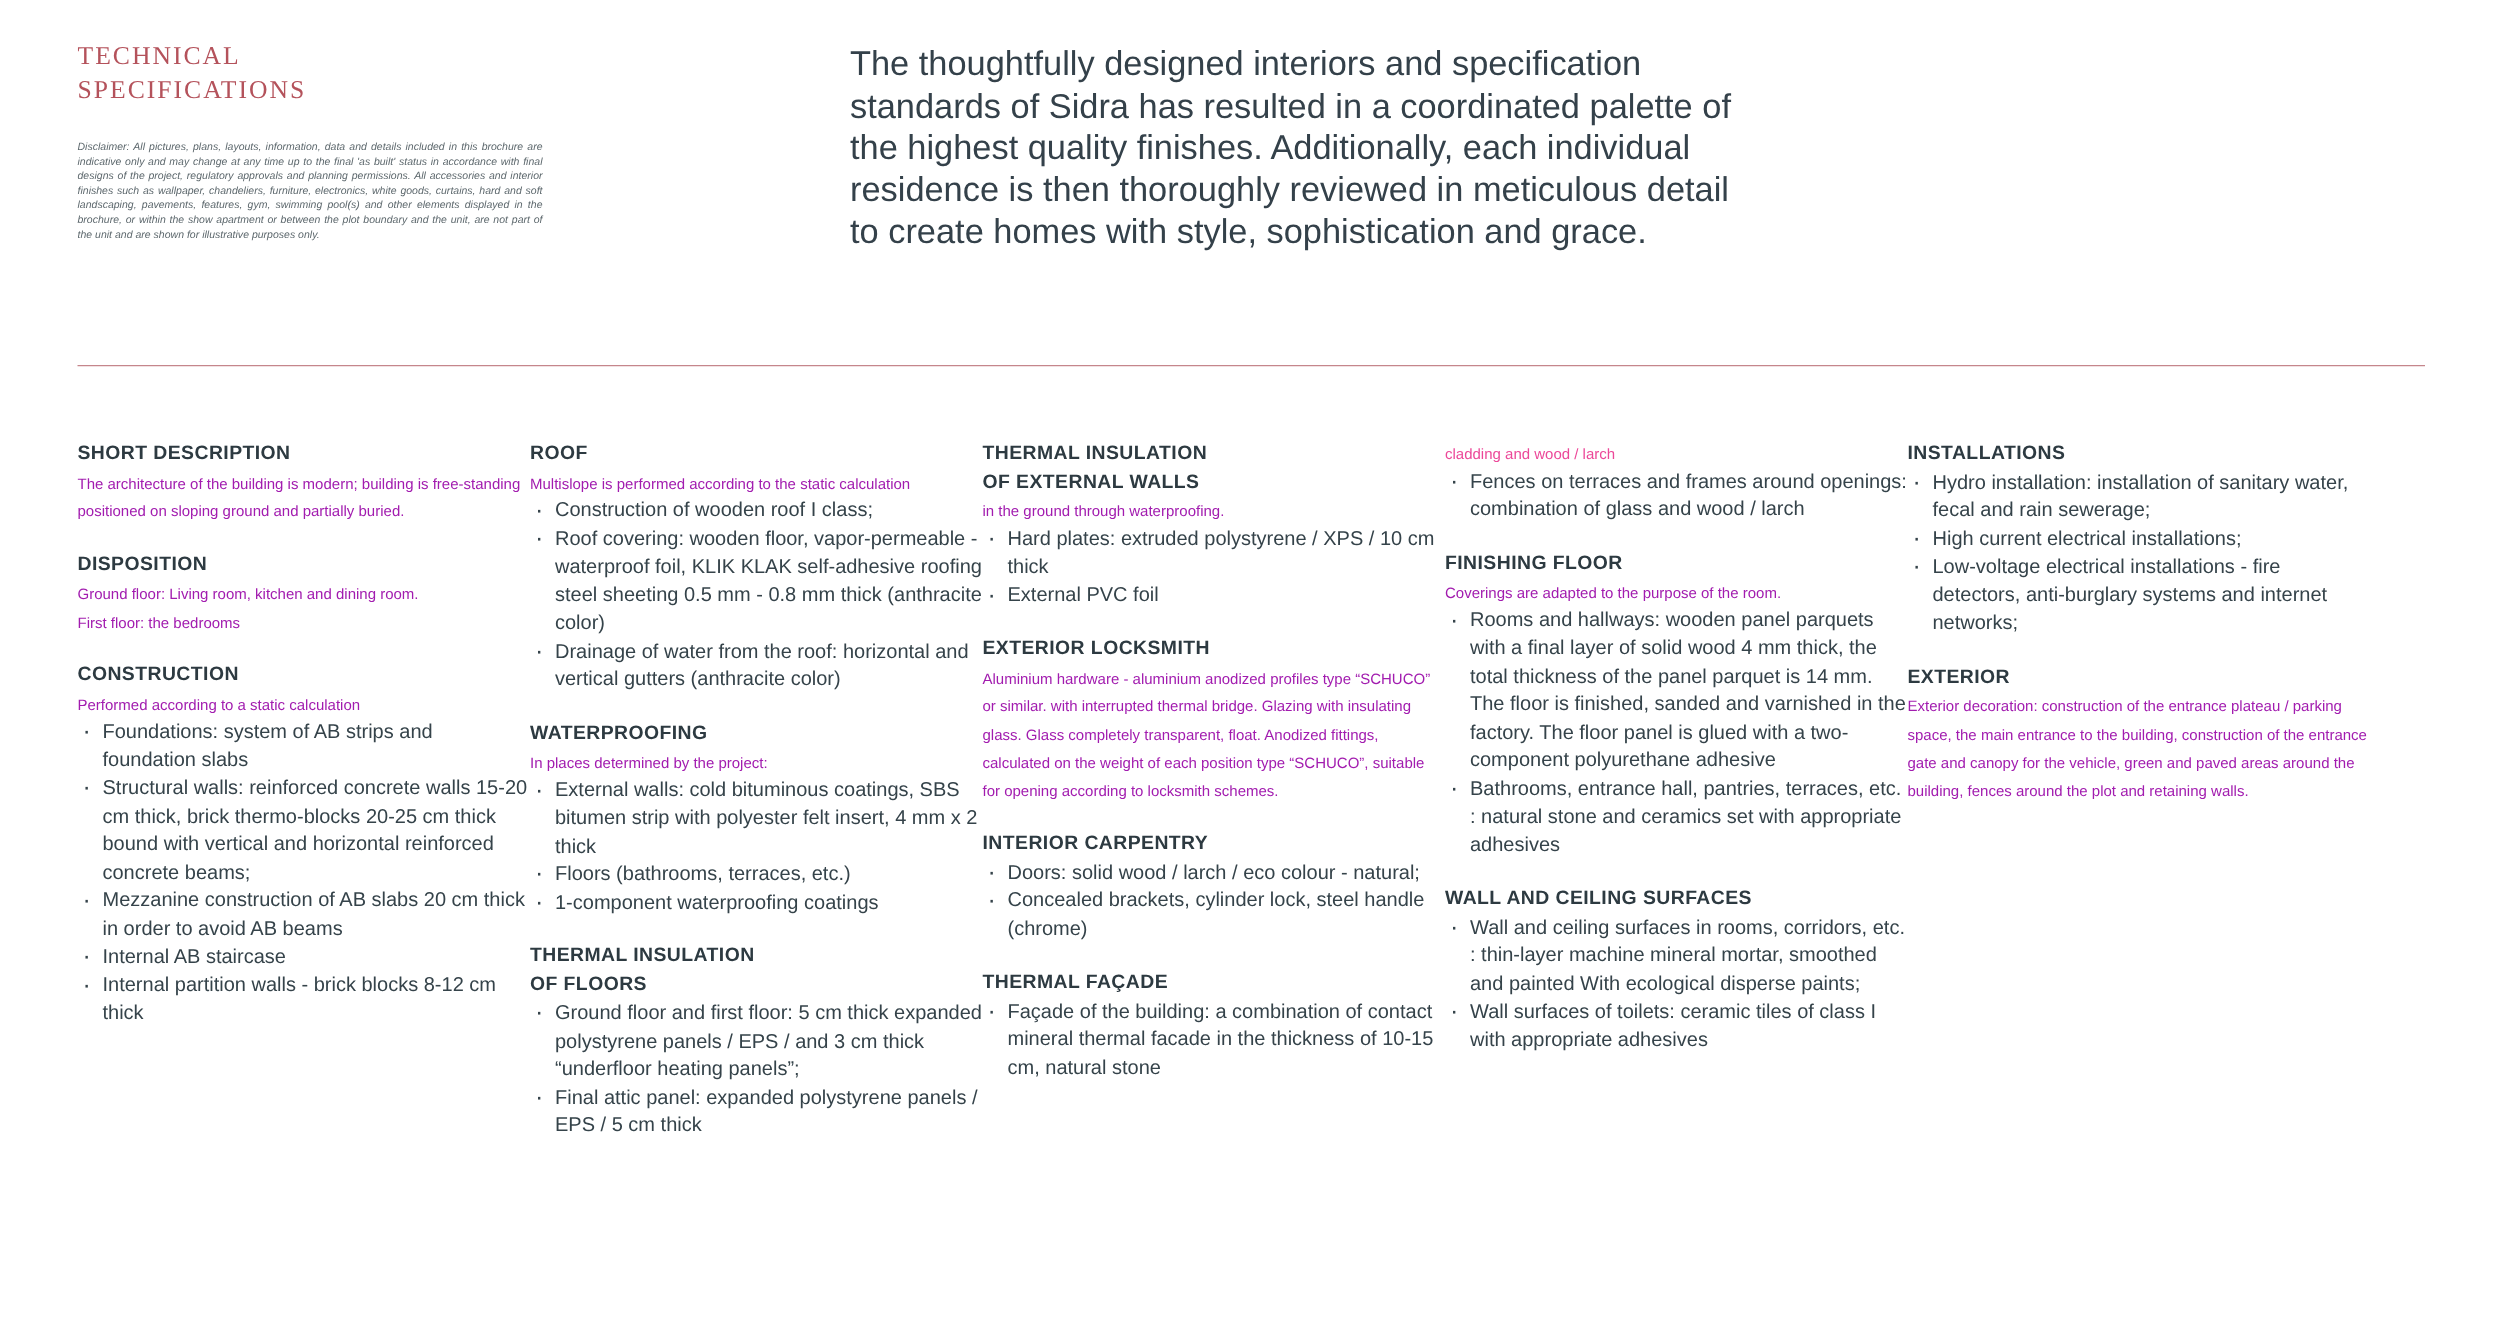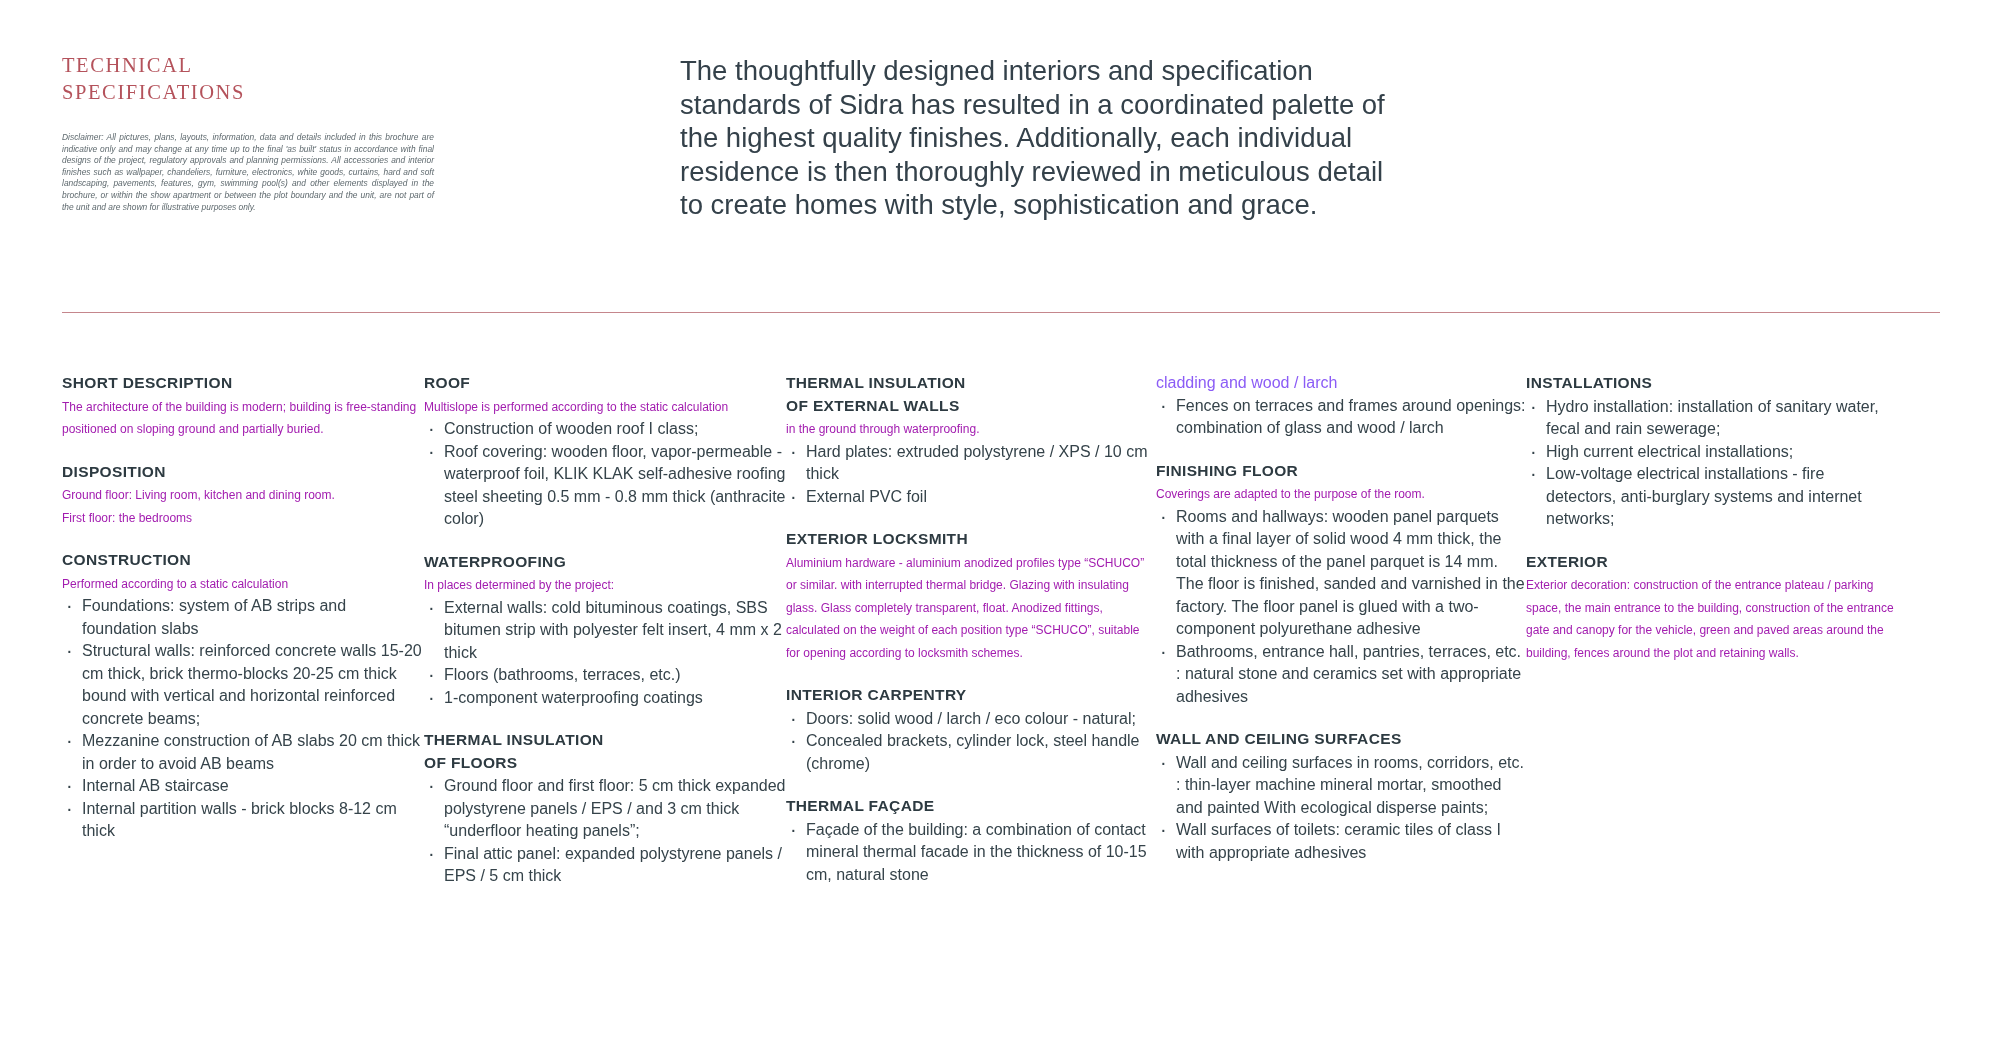--- a/index.html
+++ b/index.html
@@ -14,21 +14,20 @@
     color: #2f3b40;
     position: relative;
     overflow: hidden;
   }
   .page {
     position: absolute;
     left: 0; top: 0;
     width: 2000px;
     height: 819px;
     background: #ffffff;
-    margin-top: 20px;
   }
 
   
   .header {
     position: absolute;
     left: 62px;
     top: 32px;
     width: 1880px;
     display: flex;
     flex-direction: row;
@@ -136,23 +135,23 @@
     content: "\00b7";
     position: absolute;
     left: 4px;
     top: -1px;
     font-size: 20px;
     line-height: 22.5px;
     color: #35434a;
   }
   .spacer-top { margin-top: 20px; }
   .cont-text {
-    font-size: 16px;
-    line-height: 22.5px;
-    color: #8b5cf6;
+    font-size: 12px;
+    line-height: 22.5px;
+    color: #ec4899;
     margin: 0;
   }
 </style>
 </head>
 <body>
 
 <div class="page">
 
   <div class="header">
     <div class="header-left">
@@ -190,20 +189,21 @@
       </div>
     </div>
 
     <div class="col col-2">
       <div class="block">
         <div class="block-title">ROOF</div>
         <p class="block-intro">Multislope is performed according to the static calculation</p>
         <ul class="bullets">
           <li>Construction of wooden roof I class;</li>
           <li>Roof covering: wooden floor, vapor-permeable - waterproof foil, KLIK KLAK self-adhesive roofing steel sheeting 0.5 mm - 0.8 mm thick (anthracite color)</li>
+          <li>Drainage of water from the roof: horizontal and vertical gutters (anthracite color)</li>
         </ul>
       </div>
       <div class="block">
         <div class="block-title">WATERPROOFING</div>
         <p class="block-intro">In places determined by the project:</p>
         <ul class="bullets">
           <li>External walls: cold bituminous coatings, SBS bitumen strip with polyester felt insert, 4 mm x 2 thick</li>
           <li>Floors (bathrooms, terraces, etc.)</li>
           <li>1-component waterproofing coatings</li>
         </ul>

